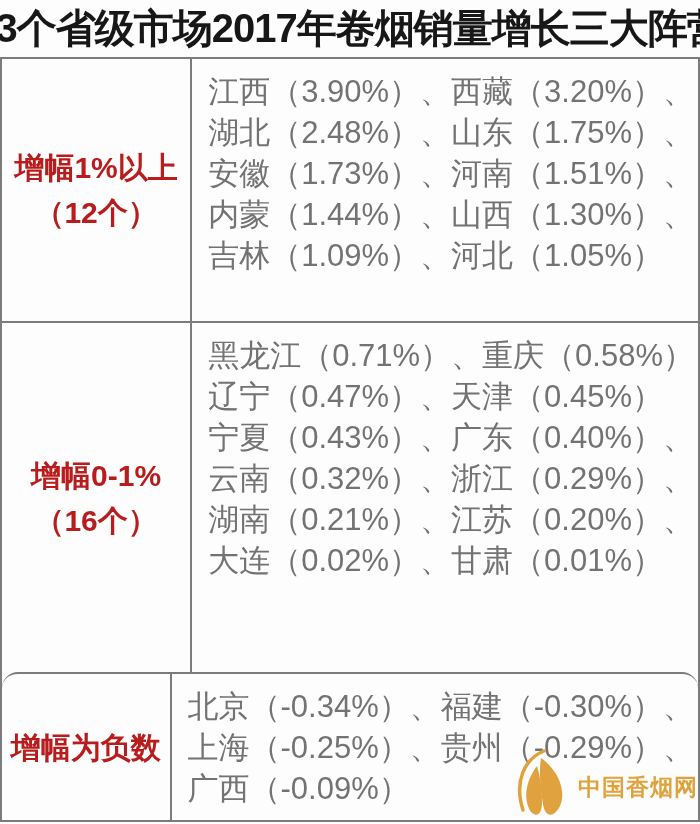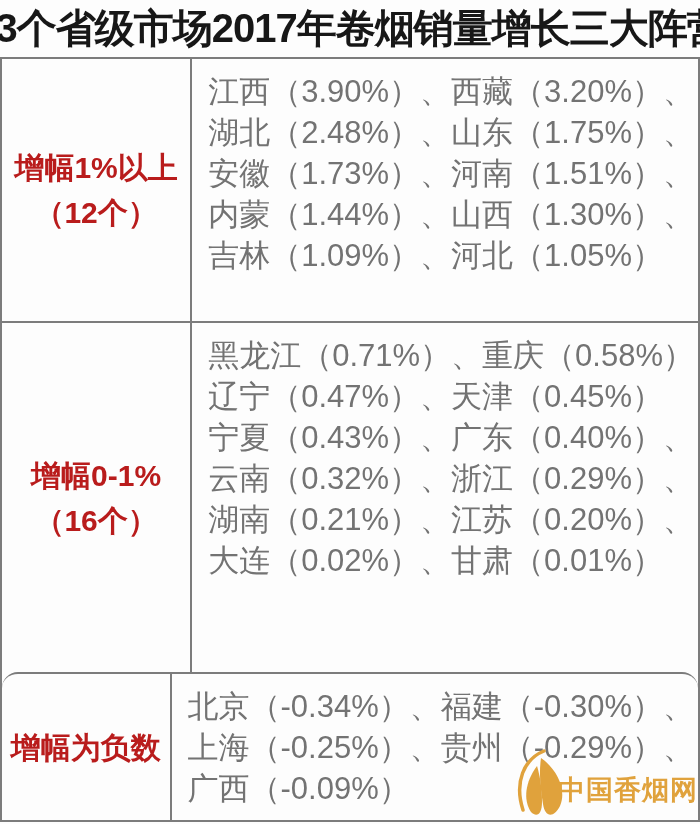--- a/index.html
+++ b/index.html
@@ -31,21 +31,21 @@
   .content-cell {
     flex: 1; padding: 12px 4px 0 16px;
     font-size: 31px; line-height: 41px; color: #737373;
   }
   .content-cell .line { white-space: nowrap; }
 
   .watermark { position: absolute; right: 0; bottom: 0; width: 192px; height: 84px; pointer-events: none; }
   .watermark svg { position: absolute; left: 4px; top: 8px; }
   .watermark .wm-text {
     position: absolute; right: 2px; top: 32px;
-    font-size: 27px; font-weight: bold; letter-spacing: 1px;
+    font-size: 23px; font-weight: bold; letter-spacing: 1px;
     color: #E0A23C; white-space: nowrap;
   }
 </style>
 </head>
 <body>
 
 <div class="page">
 
   <div class="title-wrap">
     <div class="title">33个省级市场2017年卷烟销量增长三大阵营</div>

